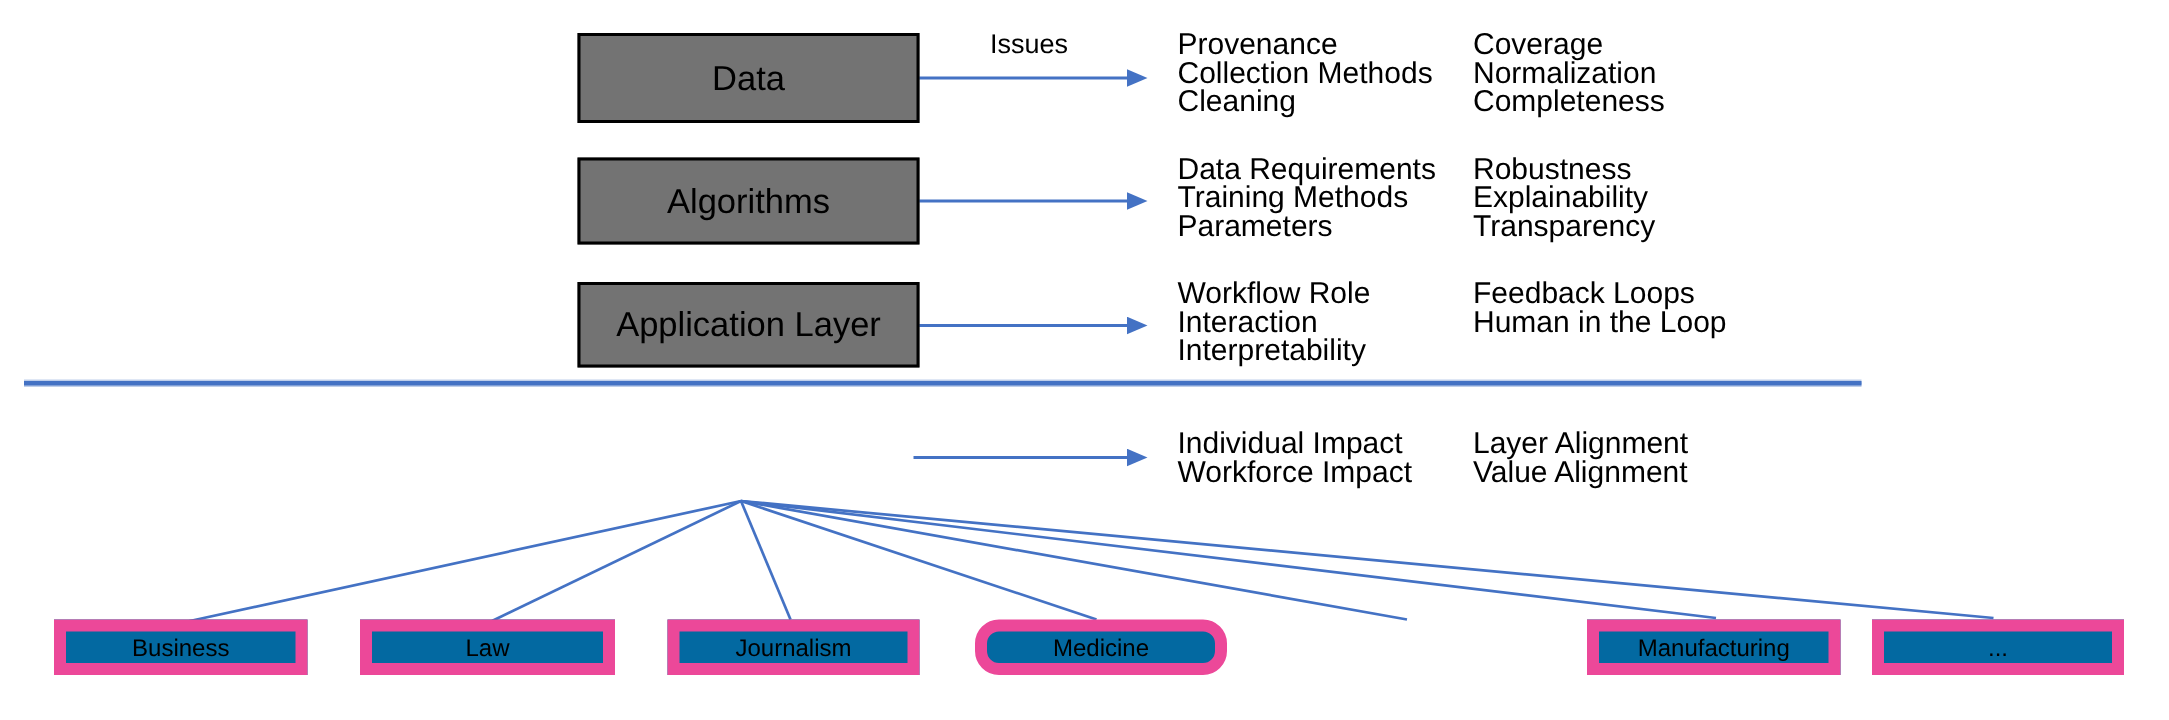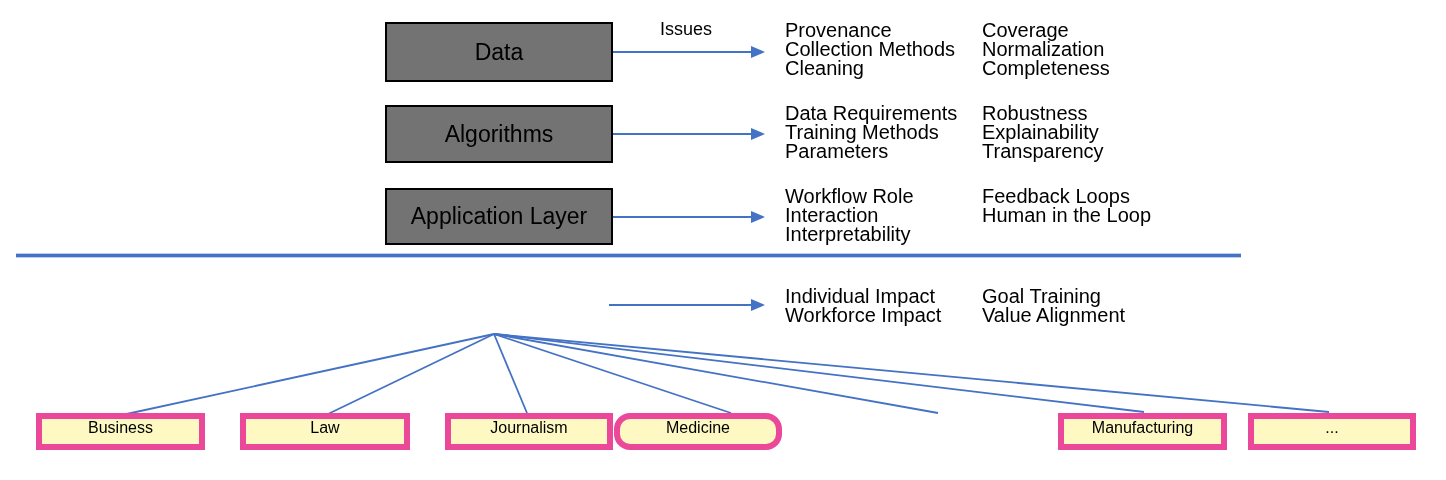--- a/index.html
+++ b/index.html
@@ -35,24 +35,24 @@
   .layer-box .label {
     font-size: 23px;
     color: #000000;
     white-space: nowrap;
   }
   .domain-box {
     position: absolute;
     top: 413px;
     height: 37px;
     box-sizing: border-box;
-    border: 6px solid #ec4899;
-    background: #fef9c3;
+    border: 8px solid #ec4899;
+    background: #0369a1;
     display: flex;
-    align-items: flex-start;
+    align-items: flex-end;
     justify-content: center;
     z-index: 2;
   }
   .domain-box .label {
     font-size: 16px;
     color: #000000;
     white-space: nowrap;
   }
   .issues-col {
     position: absolute;
@@ -155,34 +155,34 @@
   <div class="issues-col" style="left:982px; top:187px;">
     <div class="issue-line">Feedback Loops</div>
     <div class="issue-line">Human in the Loop</div>
   </div>
 
   <div class="issues-col" style="left:785px; top:287px;">
     <div class="issue-line">Individual Impact</div>
     <div class="issue-line">Workforce Impact</div>
   </div>
   <div class="issues-col" style="left:982px; top:287px;">
-    <div class="issue-line">Goal Training</div>
+    <div class="issue-line">Layer Alignment</div>
     <div class="issue-line">Value Alignment</div>
   </div>
 
   <div class="domain-box" style="left:36px; width:169px;">
     <span class="label">Business</span>
   </div>
   <div class="domain-box" style="left:240px; width:170px;">
     <span class="label">Law</span>
   </div>
   <div class="domain-box" style="left:445px; width:168px;">
     <span class="label">Journalism</span>
   </div>
-  <div class="domain-box" style="left:614px; width:168px;border-radius:16px;">
+  <div class="domain-box" style="left:650px; width:168px;border-radius:16px;">
     <span class="label">Medicine</span>
   </div>
   <div class="domain-box" style="left:1058px; width:169px;">
     <span class="label">Manufacturing</span>
   </div>
   <div class="domain-box" style="left:1248px; width:168px;">
     <span class="label">...</span>
   </div>
 
 </div>

